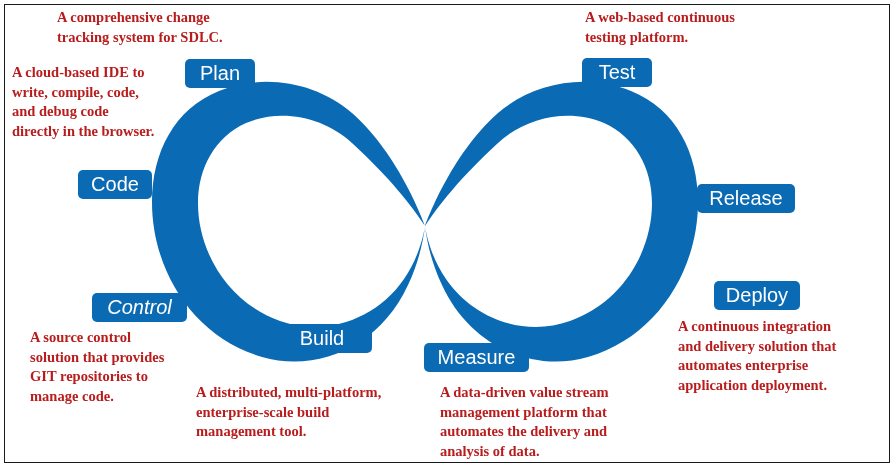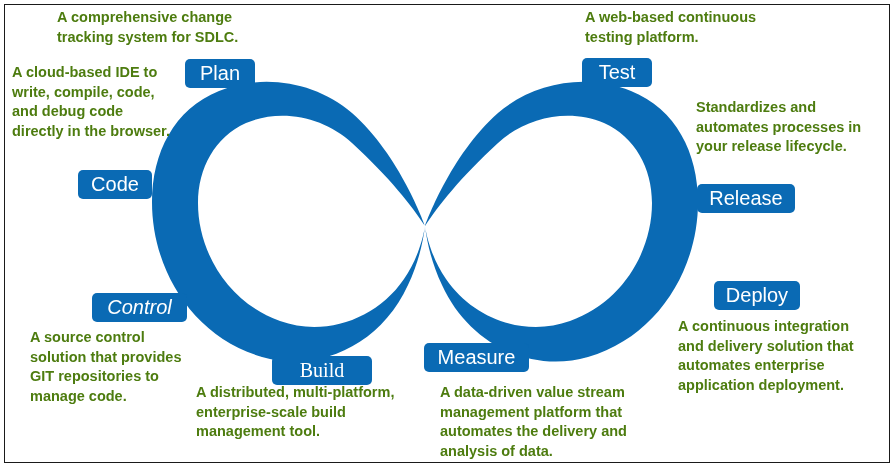--- a/index.html
+++ b/index.html
@@ -41,25 +41,25 @@
     font-size: 20px;
     line-height: 29px;
     height: 29px;
     text-align: center;
     border-radius: 5px;
     white-space: nowrap;
     font-family: "Liberation Sans", sans-serif;
   }
   .caption {
     position: absolute;
-    color: #4d7c0f;
+    color: #b91c1c;
     font-size: 14.5px;
     line-height: 19.5px;
     font-weight: bold;
-    font-family: Liberation Sans, sans-serif;
+    font-family: Liberation Serif, serif;
     white-space: pre-line;
   }
 </style>
 </head>
 <body>
 
 <div id="canvas">
 
   <svg id="loop-svg" viewBox="0 0 896 469" aria-hidden="true">
 
@@ -94,21 +94,21 @@
              C 623 302, 652 251, 652 203
              C 652 168, 635 137, 604 123
              C 569 108, 526 117, 498 143
              C 460 178, 438 206, 425 226
              Z"></path>
   </svg>
 
   <div class="stage-label" style="left:185px; top:59px; width:70px;">Plan</div>
   <div class="stage-label" style="left:78px; top:170px; width:74px;">Code</div>
   <div class="stage-label" style="left:92px; top:293px; width:95px;font-style:italic;">Control</div>
-  <div class="stage-label" style="left:272px; top:356px; width:100px;font-family:Liberation Serif, serif;">Build</div>
+  <div class="stage-label" style="left:272px; top:324px; width:100px;">Build</div>
   <div class="stage-label" style="left:424px; top:343px; width:105px;">Measure</div>
   <div class="stage-label" style="left:686px; top:281px; width:86px;margin-left:28px;">Deploy</div>
   <div class="stage-label" style="left:697px; top:170px; width:98px;margin-top:14px;">Release</div>
   <div class="stage-label" style="left:582px; top:58px; width:70px;">Test</div>
 
   <div class="caption" style="left:57px; top:8px; width:250px;">A comprehensive change
 tracking system for SDLC.</div>
   <div class="caption" style="left:12px; top:63px; width:210px;">A cloud-based IDE to
 write, compile, code,
 and debug code
@@ -121,20 +121,17 @@
 enterprise-scale build
 management tool.</div>
   <div class="caption" style="left:440px; top:383px; width:245px;">A data-driven value stream
 management platform that
 automates the delivery and
 analysis of data.</div>
   <div class="caption" style="left:678px; top:317px; width:215px;">A continuous integration
 and delivery solution that
 automates enterprise
 application deployment.</div>
-  <div class="caption" style="left:696px; top:98px; width:200px;">Standardizes and
-automates processes in
-your release lifecycle.</div>
   <div class="caption" style="left:585px; top:8px; width:230px;">A web-based continuous
 testing platform.</div>
 
   <div id="frame"></div>
 </div>
 
 </body></html>

